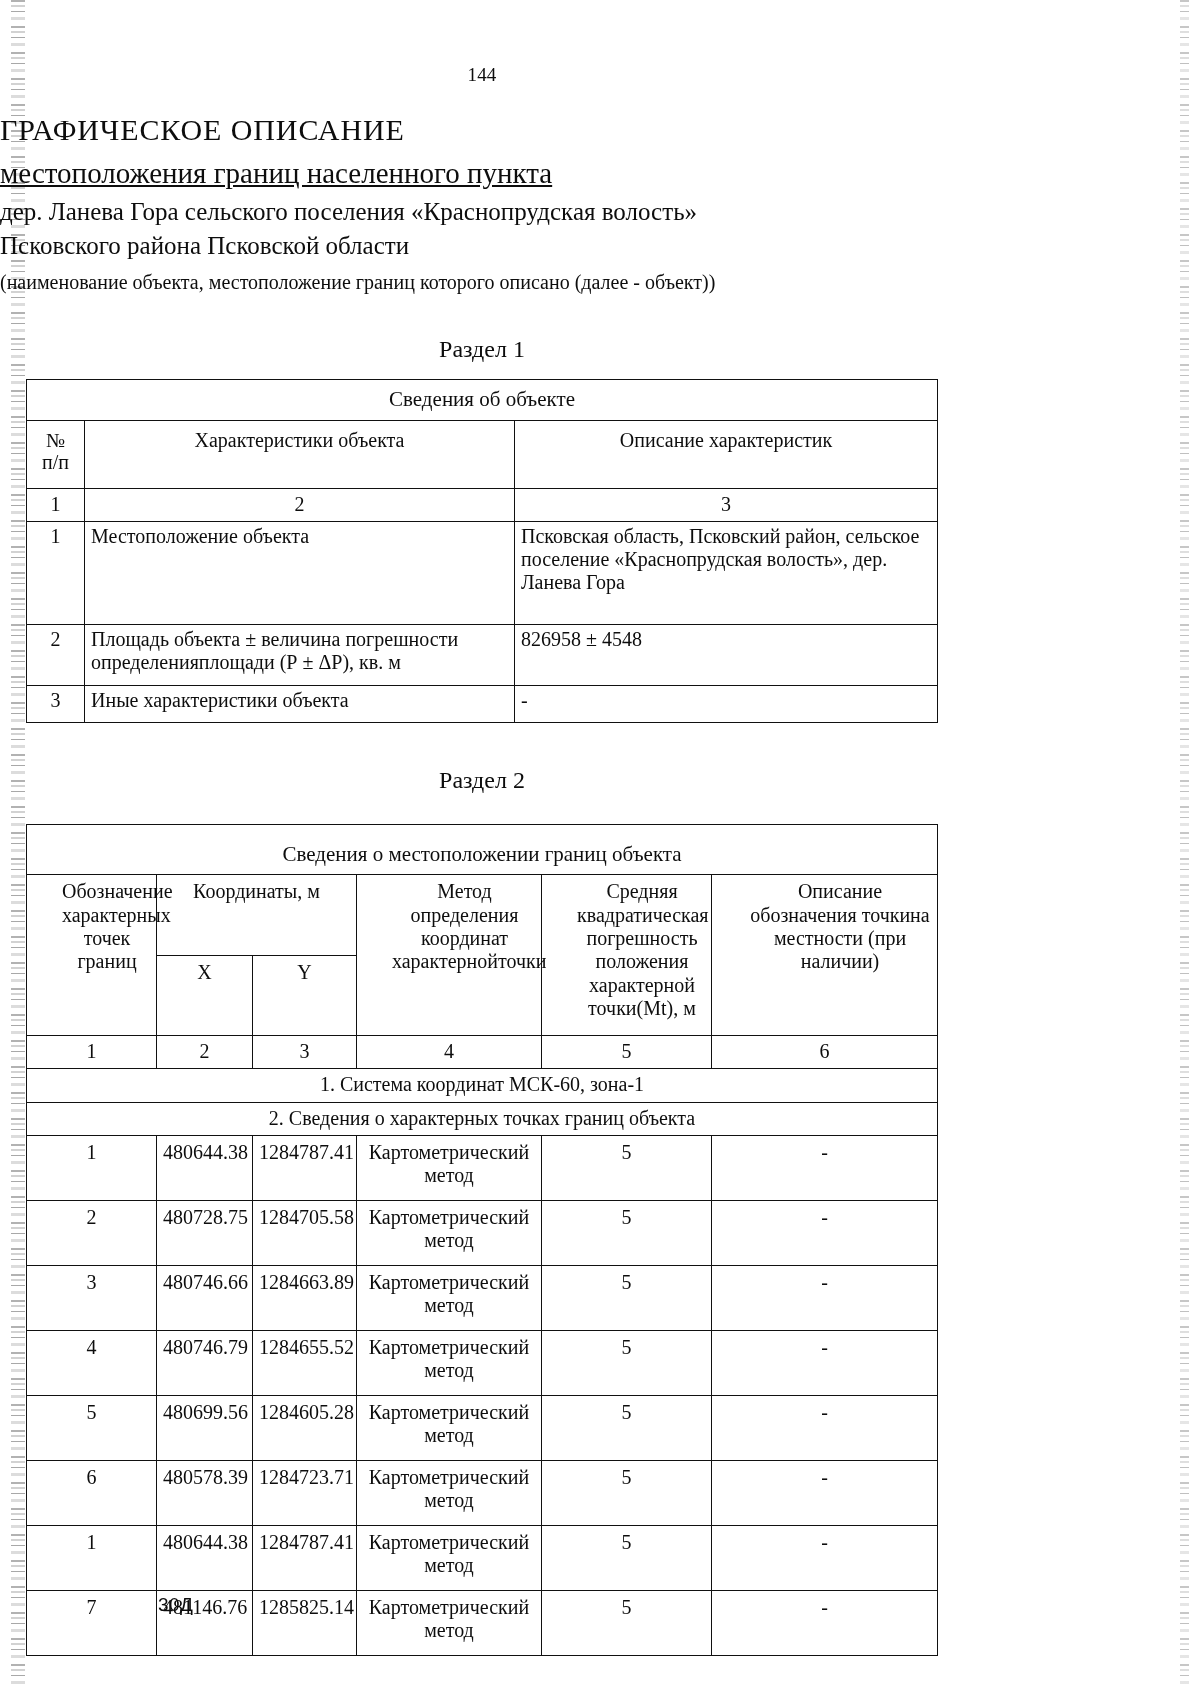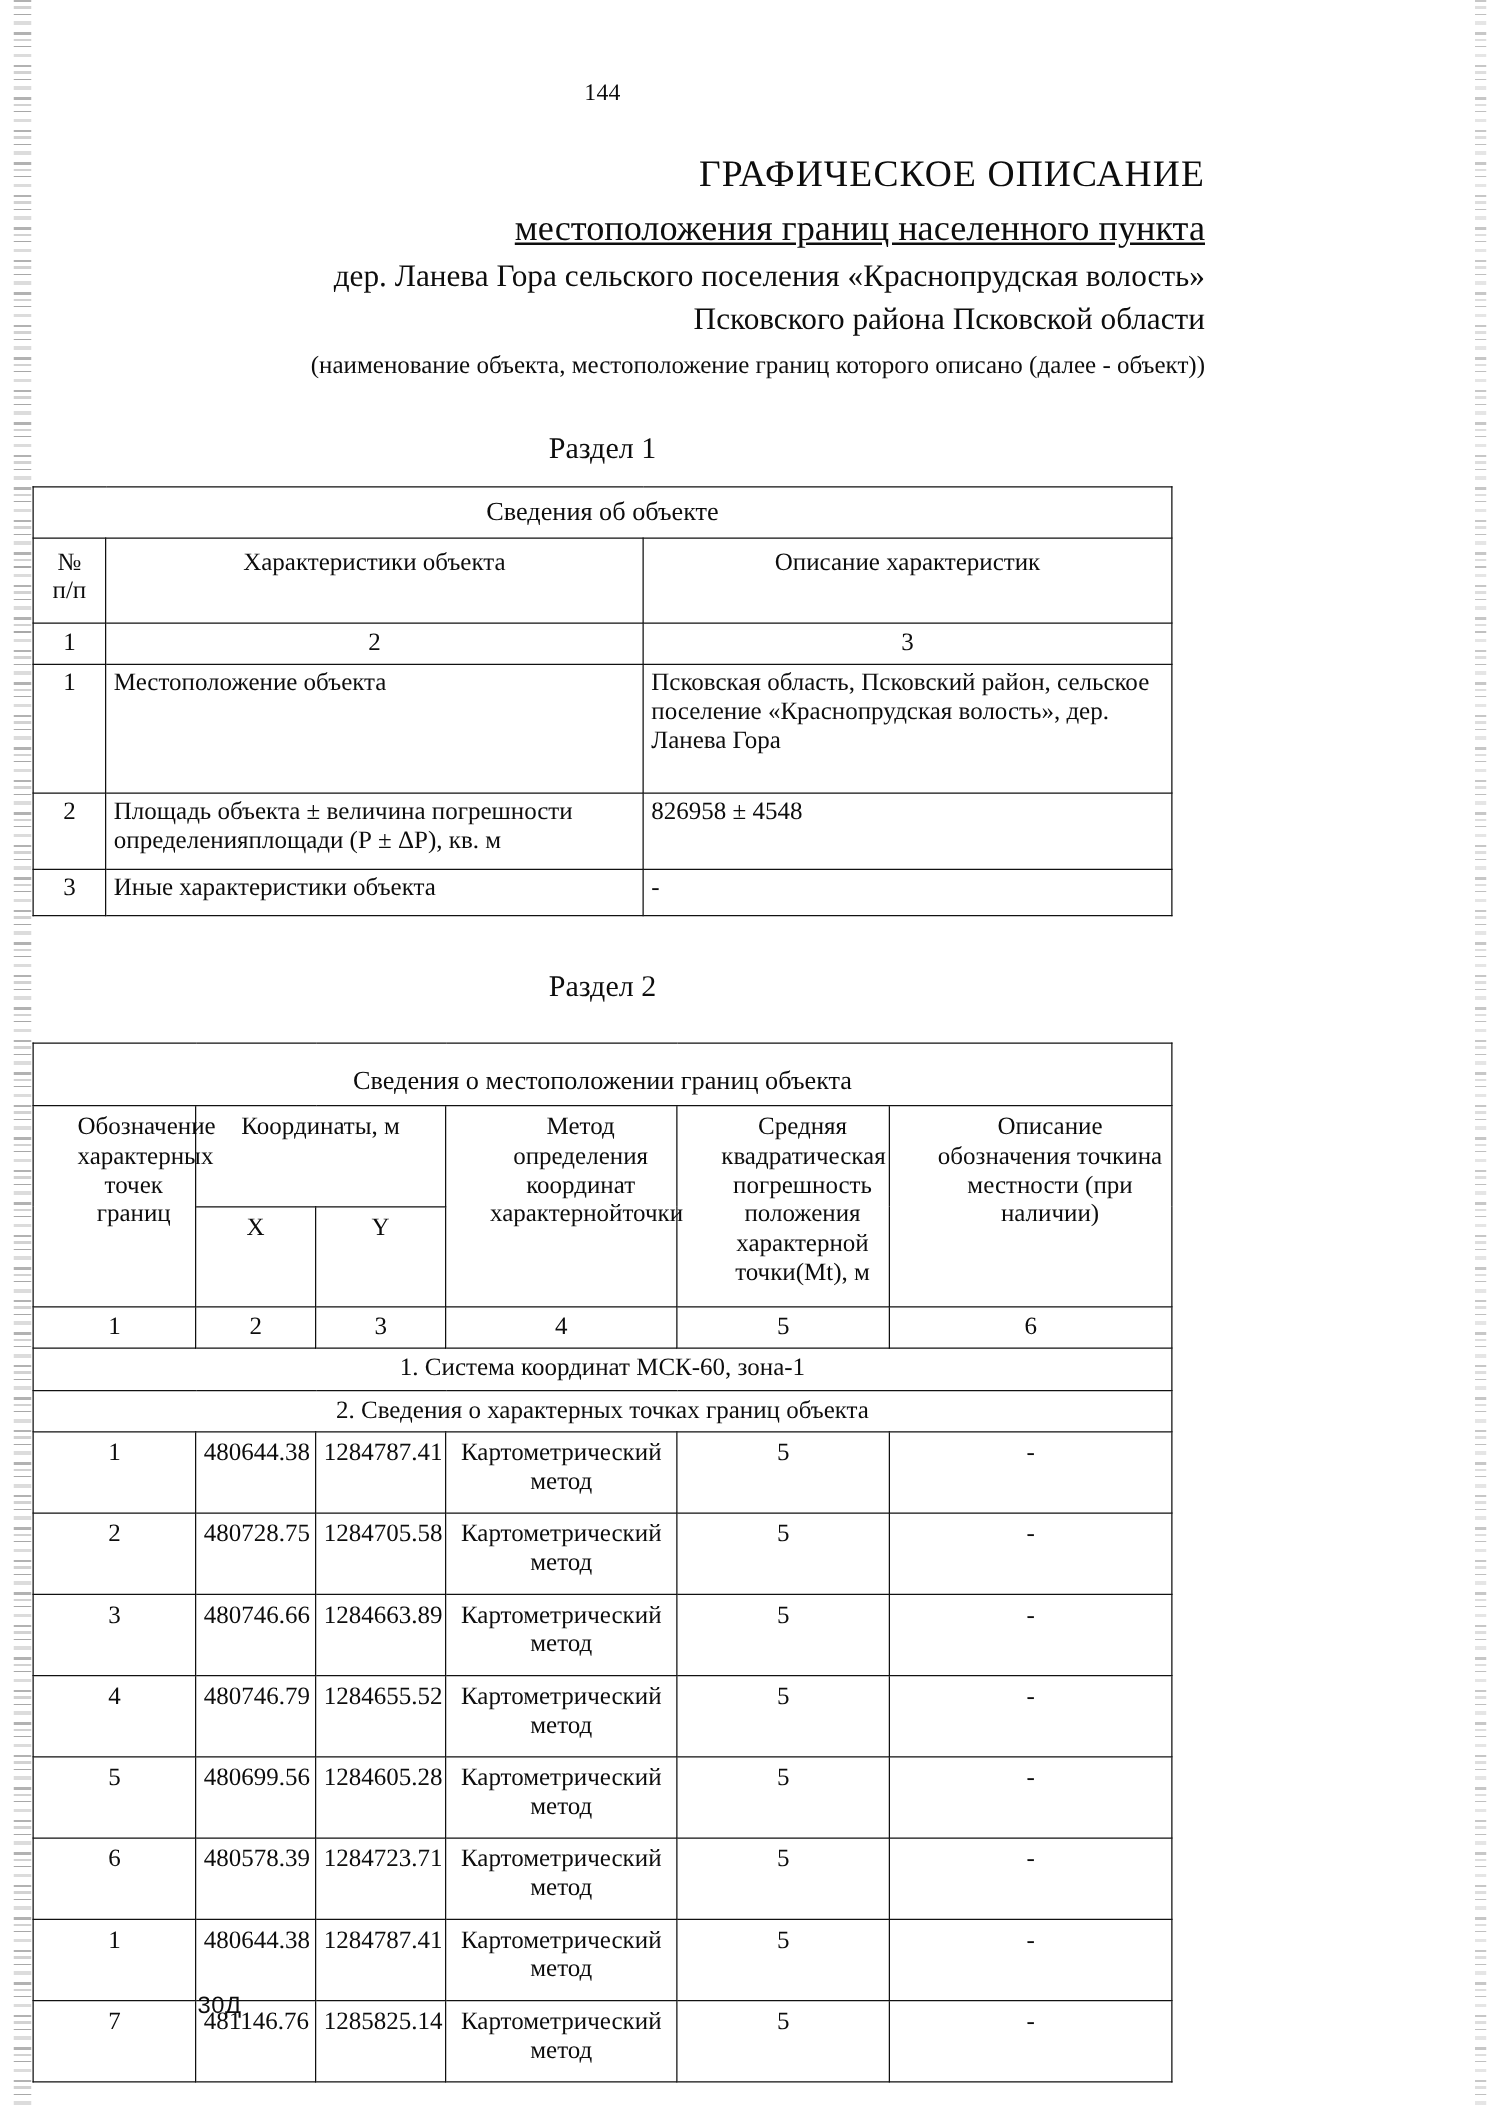--- a/index.html
+++ b/index.html
@@ -49,22 +49,22 @@
   
   .folio {
     text-align: center;
     font-size: 19px;
     margin-top: 64px;
     letter-spacing: .2px;
   }
 
   
   .title-block {
-    text-align: right;
-    margin-top: 36px;
+    text-align: left;
+    margin-top: 26px;
   }
   .doc-title {
     font-size: 30px;
     letter-spacing: .9px;
     line-height: 1.18;
   }
   .subtitle-1 {
     font-size: 29px;
     margin-top: 9px;
     line-height: 1.2;

